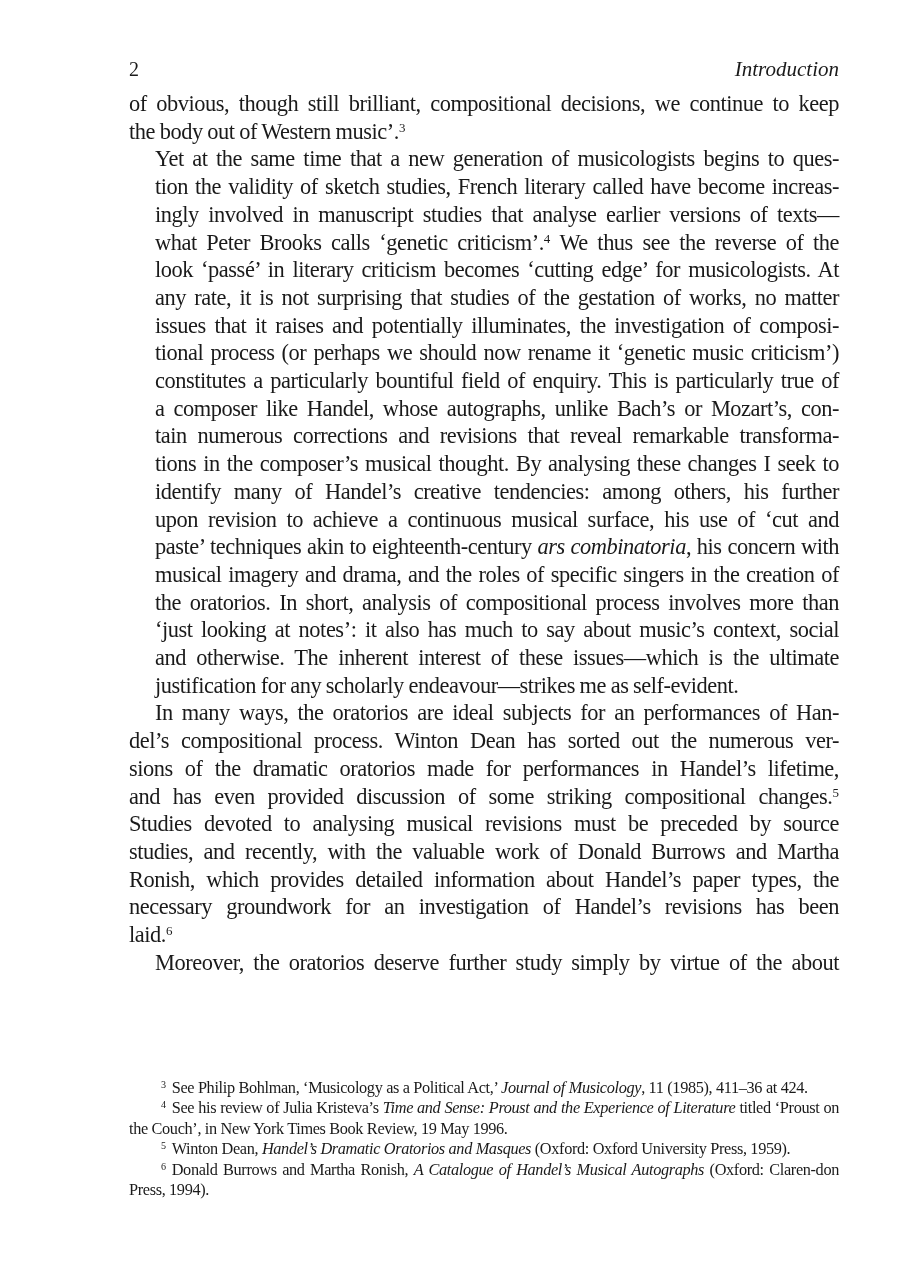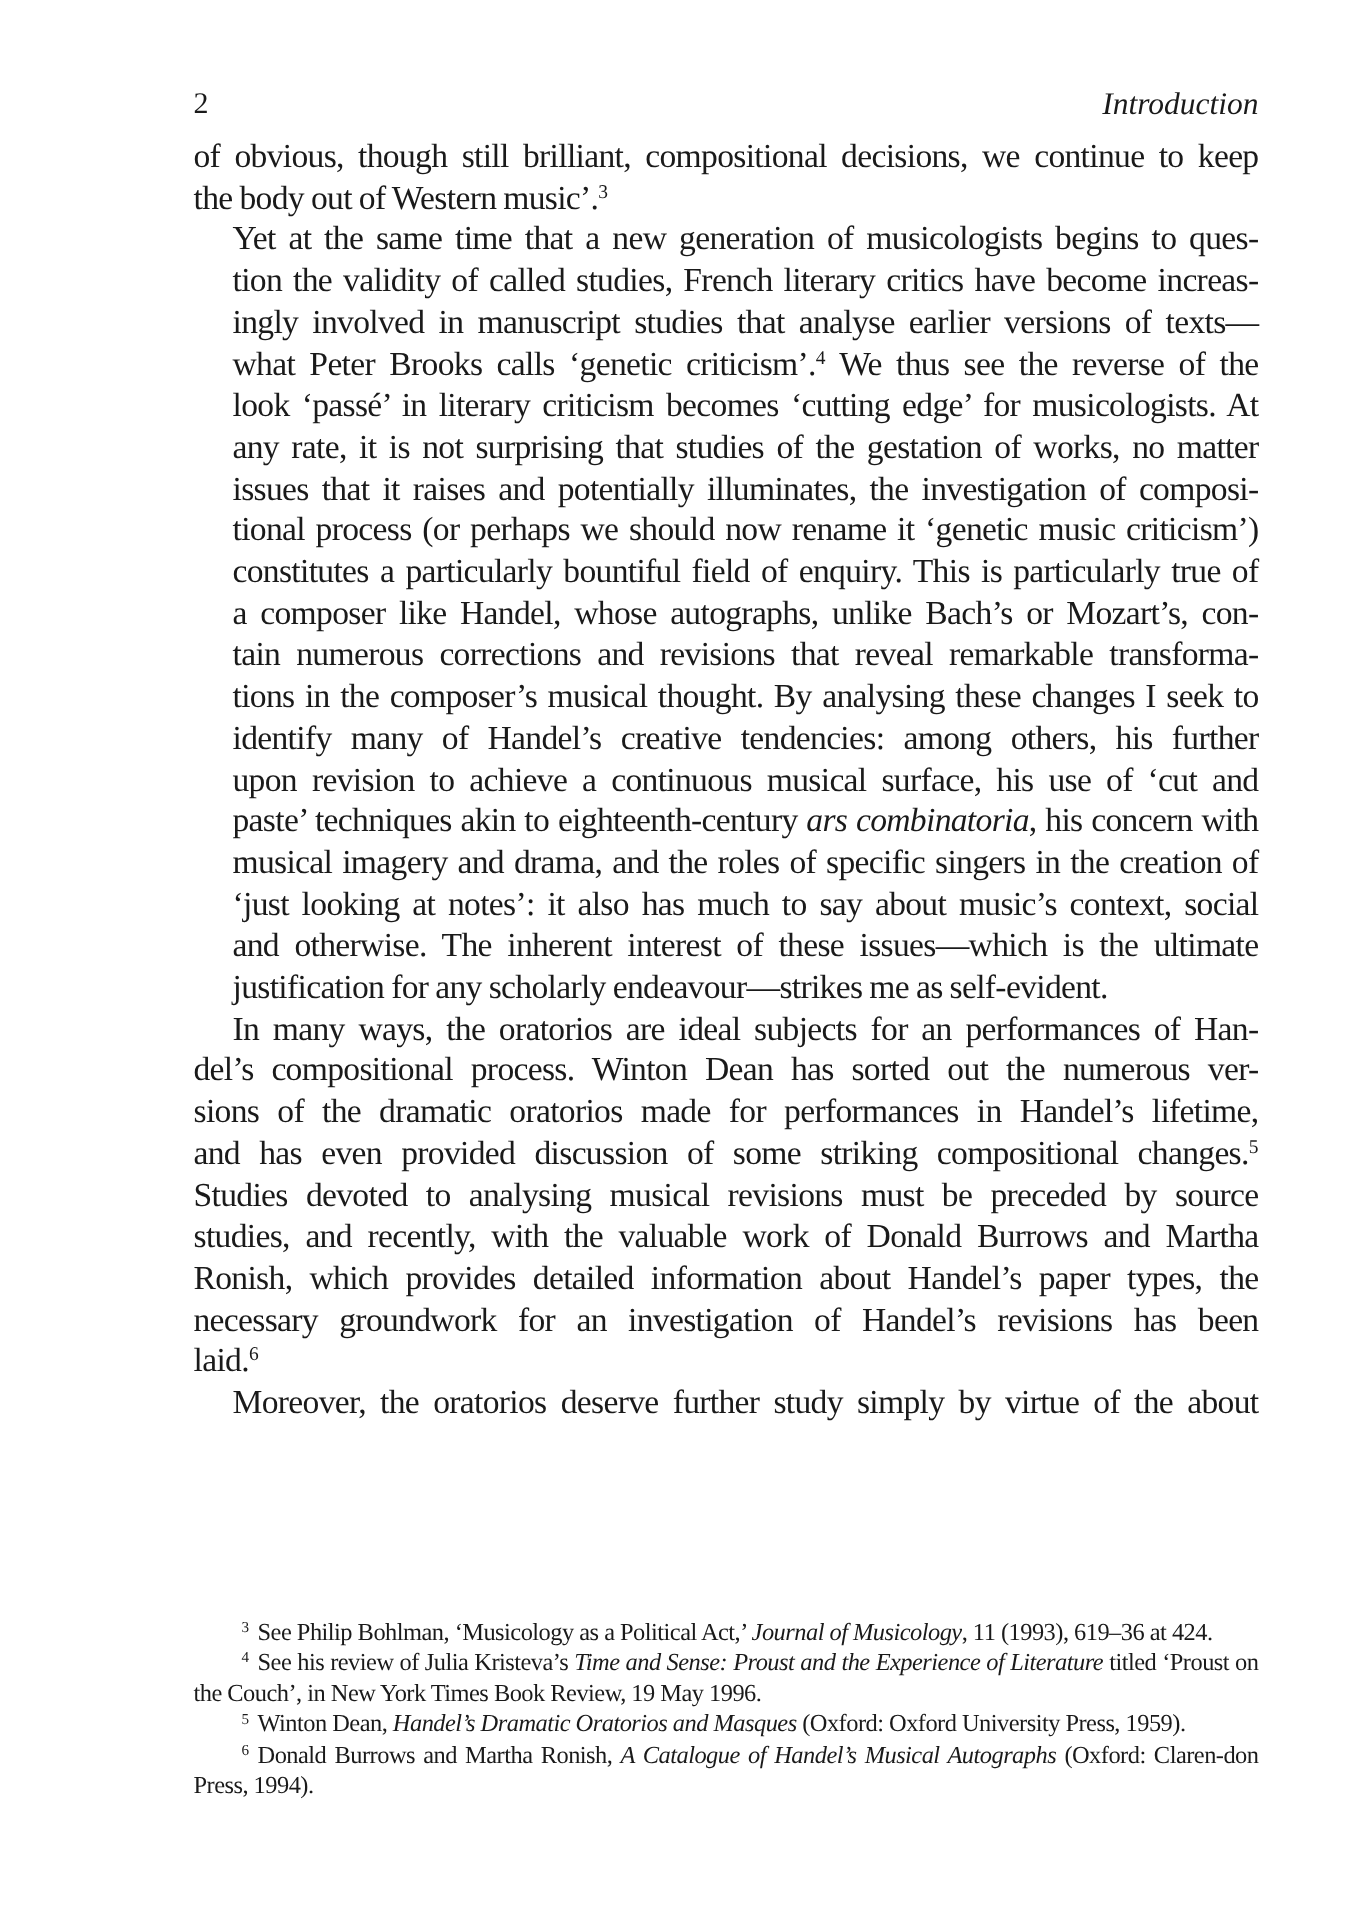--- a/index.html
+++ b/index.html
@@ -51,35 +51,36 @@
 
   <div class="body-text">
 
     <p>
       <span class="line">of obvious, though still brilliant, compositional decisions, we continue to keep</span>
       <span class="line last"><span>the body out of Western music’.</span><sup>3</sup></span>
     </p>
 
     <p class="indent">
       <span class="line" style="text-indent:26px">Yet at the same time that a new generation of musicologists begins to ques-</span>
-      <span class="line">tion the validity of called studies, French literary critics have become increas-</span>
+      <span class="line">tion the validity of sketch studies, French literary called have become increas-</span>
       <span class="line">ingly involved in manuscript studies that analyse earlier versions of texts—</span>
       <span class="line"><span>what Peter Brooks calls ‘genetic criticism’.</span><sup>4</sup> <span>We thus see the reverse of the</span></span>
       <span class="line">look ‘passé’ in literary criticism becomes ‘cutting edge’ for musicologists. At</span>
       <span class="line">any rate, it is not surprising that studies of the gestation of works, no matter</span>
       <span class="line">issues that it raises and potentially illuminates, the investigation of composi-</span>
       <span class="line">tional process (or perhaps we should now rename it ‘genetic music criticism’)</span>
       <span class="line">constitutes a particularly bountiful field of enquiry. This is particularly true of</span>
       <span class="line">a composer like Handel, whose autographs, unlike Bach’s or Mozart’s, con-</span>
       <span class="line">tain numerous corrections and revisions that reveal remarkable transforma-</span>
       <span class="line">tions in the composer’s musical thought. By analysing these changes I seek to</span>
       <span class="line">identify many of Handel’s creative tendencies: among others, his further</span>
       <span class="line">upon revision to achieve a continuous musical surface, his use of ‘cut and</span>
       <span class="line"><span>paste’ techniques akin to eighteenth-century </span><em>ars combinatoria</em><span>, his concern with</span></span>
       <span class="line">musical imagery and drama, and the roles of specific singers in the creation of</span>
+      <span class="line">the oratorios. In short, analysis of compositional process involves more than</span>
       <span class="line">‘just looking at notes’: it also has much to say about music’s context, social</span>
       <span class="line">and otherwise. The inherent interest of these issues—which is the ultimate</span>
       <span class="line last">justification for any scholarly endeavour—strikes me as self-evident.</span>
     </p>
 
     <p>
       <span class="line" style="text-indent:26px">In many ways, the oratorios are ideal subjects for an performances of Han-</span>
       <span class="line">del’s compositional process. Winton Dean has sorted out the numerous ver-</span>
       <span class="line">sions of the dramatic oratorios made for performances in Handel’s lifetime,</span>
       <span class="line"><span>and has even provided discussion of some striking compositional changes.</span><sup>5</sup></span>
@@ -90,21 +91,21 @@
       <span class="line last"><span>laid.</span><sup>6</sup></span>
     </p>
 
     <p>
       <span class="line" style="text-indent:26px">Moreover, the oratorios deserve further study simply by virtue of the about</span>
     </p>
   </div>
 
   <div class="footnotes">
     <p class="footnote">
-      <span class="fn-mark">3</span><span>See Philip Bohlman, ‘Musicology as a Political Act,’ </span><em>Journal of Musicology</em><span>, 11 (1993), 619–36 at 424.</span>
+      <span class="fn-mark">3</span><span>See Philip Bohlman, ‘Musicology as a Political Act,’ </span><em>Journal of Musicology</em><span>, 11 (1985), 411–36 at 424.</span>
     </p>
     <p class="footnote">
       <span class="fn-mark">4</span><span>See his review of Julia Kristeva’s </span><em>Time and Sense: Proust and the Experience of Literature</em><span> titled ‘Proust on the Couch’, in New York Times Book Review, 19 May 1996.</span>
     </p>
     <p class="footnote">
       <span class="fn-mark">5</span><span>Winton Dean, </span><em>Handel’s Dramatic Oratorios and Masques</em><span> (Oxford: Oxford University Press, 1959).</span>
     </p>
     <p class="footnote">
       <span class="fn-mark">6</span><span>Donald Burrows and Martha Ronish, </span><em>A Catalogue of Handel’s Musical Autographs</em><span> (Oxford: Claren-don Press, 1994).</span>
     </p>

